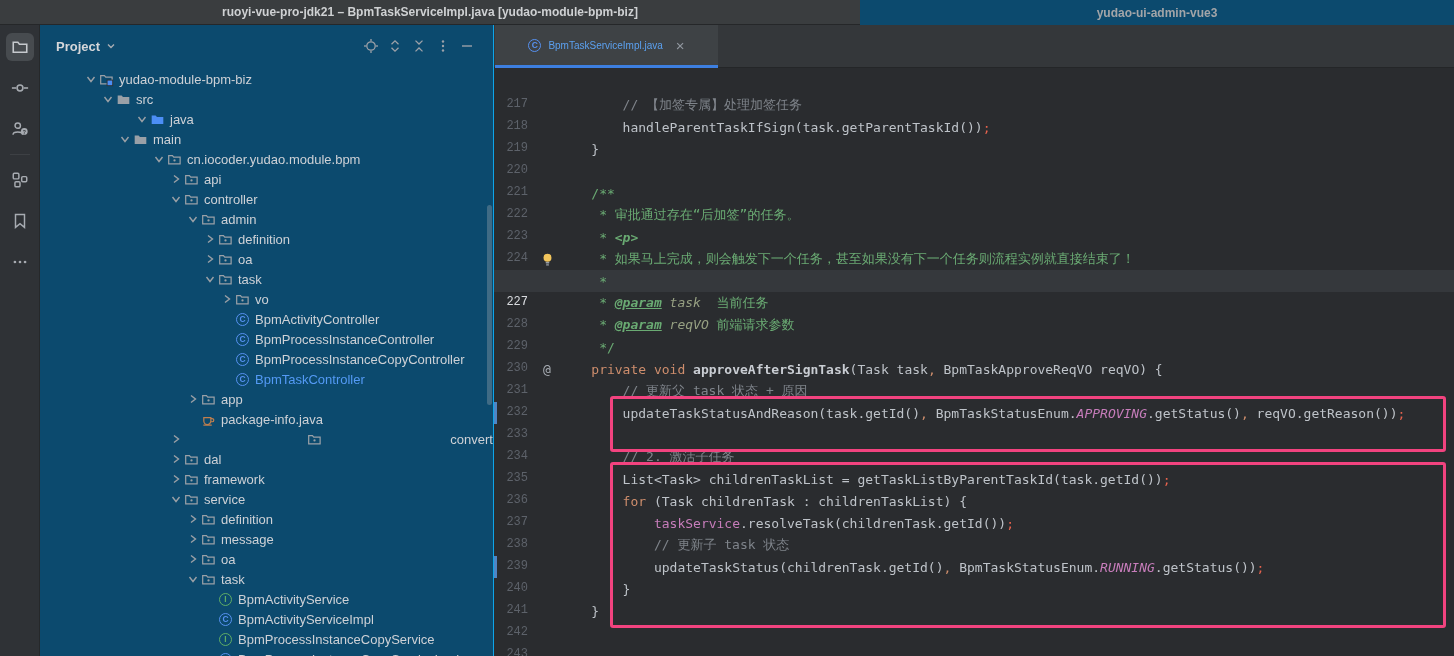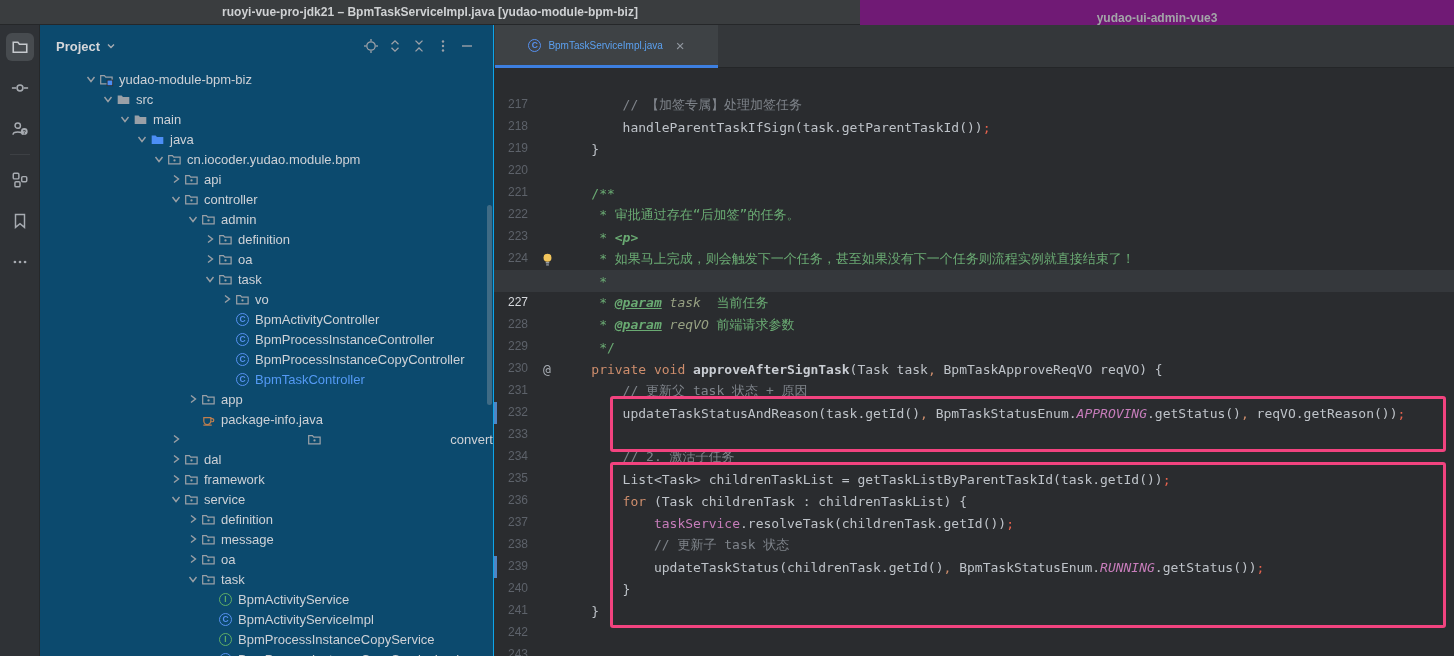--- a/index.html
+++ b/index.html
@@ -3,21 +3,21 @@
 <meta charset="utf-8">
 <style>
   html,body{margin:0;padding:0;background:#1b1c1e;}
   body{width:1454px;height:656px;position:relative;overflow:hidden;
        font-family:"Liberation Sans","DejaVu Sans",sans-serif;
        -webkit-font-smoothing:antialiased;}
   
   #titlebar{position:absolute;left:0;top:0;width:1454px;height:25px;display:flex;}
   .tb-left{width:860px;height:25px;background:#3a3d3f;display:flex;align-items:center;justify-content:center;
            color:#cfd1d3;font-size:12px;font-weight:700;border-bottom:1px solid rgba(0,0,0,.35);box-sizing:border-box;}
-  .tb-right{flex:1;height:25px;background:#701a75;display:flex;align-items:flex-end;justify-content:center;
+  .tb-right{flex:1;height:25px;background:#0c4a6e;display:flex;align-items:center;justify-content:center;
             color:#a3a5a8;font-size:12px;font-weight:700;}
   
   #activitybar{position:absolute;left:0;top:25px;bottom:0;width:40px;background:#2f3236;
                display:flex;flex-direction:column;align-items:center;padding-top:8px;box-sizing:border-box;
                border-right:1px solid #26282a;}
   .ab-btn{width:28px;height:28px;border-radius:6px;display:flex;align-items:center;justify-content:center;flex:none;}
   .ab-btn.sel{background:#474b4f;}
   .ab-gap{height:13px;flex:none;}
   .ab-div{width:20px;height:1px;background:#3d4044;margin:11px 0;flex:none;}
   .ab-btn svg{display:block;}
@@ -47,21 +47,21 @@
        justify-content:center;gap:7px;border-bottom:3px solid #3d7fe0;box-sizing:border-box;}
   .tab-label{color:#5ba0ef;font-size:10px;}
   .tab-close{color:#9298a0;font-size:15px;margin-left:6px;line-height:1;}
   
   #editor{position:absolute;left:494px;top:68px;right:0;bottom:0;background:#2a2c2f;overflow:hidden;}
   #codelines{position:absolute;left:0;top:4px;right:0;}
   .cl{position:relative;height:22px;display:flex;align-items:center;}
   .cl.current{background:#35383c;}
   .cl.changed::before{content:"";position:absolute;left:0;top:0;width:3px;height:100%;background:#4f86c6;}
   .cl-num{width:40px;flex:none;text-align:right;padding-right:6px;box-sizing:border-box;
-          color:#5d626a;font-family:Liberation Sans, sans-serif;font-size:12px;margin-top:41px;}
+          color:#5d626a;font-family:Liberation Mono, monospace;font-size:12px;margin-top:41px;}
   .cl.current .cl-num{color:#d7dade;}
   .cl-mark{width:26px;flex:none;display:flex;align-items:center;justify-content:center;}
   .cl-text{white-space:pre;font-family:"DejaVu Sans Mono","Liberation Mono",monospace;font-size:13px;font-weight:500;}
   .at-glyph{color:#a7acb3;font-size:13px;font-family:"DejaVu Sans Mono",monospace;}
   
   .s-txt{color:#bec3c9;}
   .s-cmt{color:#7f848b;}
   .s-doc{color:#6aab73;}
   .s-docb{color:#6aab73;font-weight:700;font-style:italic;}
   .s-doci{color:#6aab73;font-style:italic;}
@@ -212,45 +212,45 @@
             <polyline points="3,1.5 7.5,5 3,8.5" fill="none" stroke="#9ba0a6" stroke-width="1.4"></polyline>
           </svg>
         </span>
         <span class="ticon">
           <svg width="15" height="15" viewBox="0 0 16 16">
             <path d="M1.8 12.8 V3.6 h4.2 l1.4 1.7 h6.8 v7.5 z" fill="#9aa0a7"></path>
           </svg>
         </span>
         <span class="tlabel">src</span>
       </div>
+      <div class="trow" style="padding-left: 93px;">
+        <span class="chev open">
+          <svg width="10" height="10" viewBox="0 0 10 10">
+            <polyline points="3,1.5 7.5,5 3,8.5" fill="none" stroke="#9ba0a6" stroke-width="1.4"></polyline>
+          </svg>
+        </span>
+        <span class="ticon">
+          <svg width="15" height="15" viewBox="0 0 16 16">
+            <path d="M1.8 12.8 V3.6 h4.2 l1.4 1.7 h6.8 v7.5 z" fill="#4c8ef5"></path>
+          </svg>
+        </span>
+        <span class="tlabel">java</span>
+      </div>
       <div class="trow" style="padding-left: 76px;">
         <span class="chev open">
           <svg width="10" height="10" viewBox="0 0 10 10">
             <polyline points="3,1.5 7.5,5 3,8.5" fill="none" stroke="#9ba0a6" stroke-width="1.4"></polyline>
           </svg>
         </span>
         <span class="ticon">
           <svg width="15" height="15" viewBox="0 0 16 16">
             <path d="M1.8 12.8 V3.6 h4.2 l1.4 1.7 h6.8 v7.5 z" fill="#9aa0a7"></path>
           </svg>
         </span>
         <span class="tlabel">main</span>
-      </div>
-      <div class="trow" style="padding-left: 93px;">
-        <span class="chev open">
-          <svg width="10" height="10" viewBox="0 0 10 10">
-            <polyline points="3,1.5 7.5,5 3,8.5" fill="none" stroke="#9ba0a6" stroke-width="1.4"></polyline>
-          </svg>
-        </span>
-        <span class="ticon">
-          <svg width="15" height="15" viewBox="0 0 16 16">
-            <path d="M1.8 12.8 V3.6 h4.2 l1.4 1.7 h6.8 v7.5 z" fill="#4c8ef5"></path>
-          </svg>
-        </span>
-        <span class="tlabel">java</span>
       </div>
       <div class="trow" style="padding-left: 110px;">
         <span class="chev open">
           <svg width="10" height="10" viewBox="0 0 10 10">
             <polyline points="3,1.5 7.5,5 3,8.5" fill="none" stroke="#9ba0a6" stroke-width="1.4"></polyline>
           </svg>
         </span>
         <span class="ticon">
           <svg width="15" height="15" viewBox="0 0 16 16">
             <path d="M1.8 12.6 V3.8 h4 l1.4 1.7 h6.8 v7.1 z" fill="none" stroke="#9aa0a7" stroke-width="1.3"></path>

